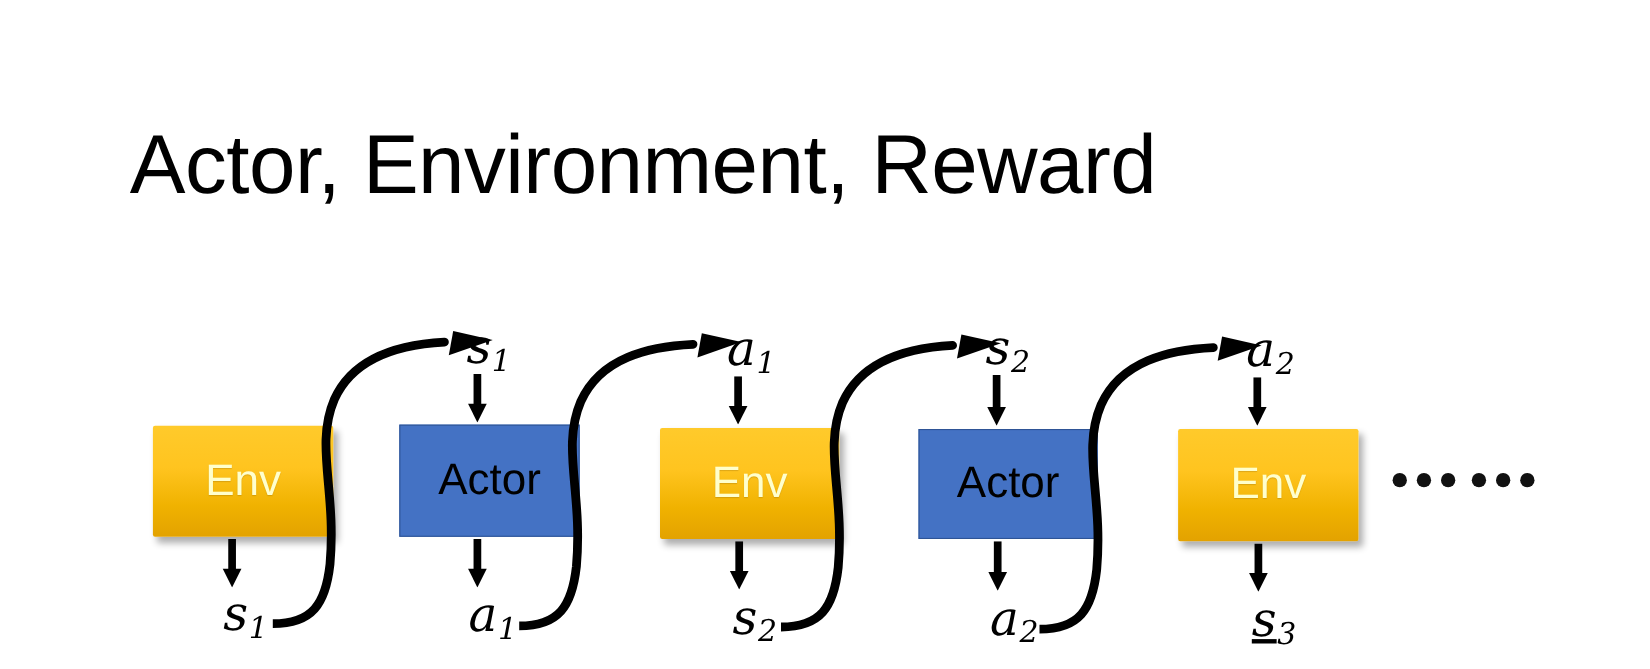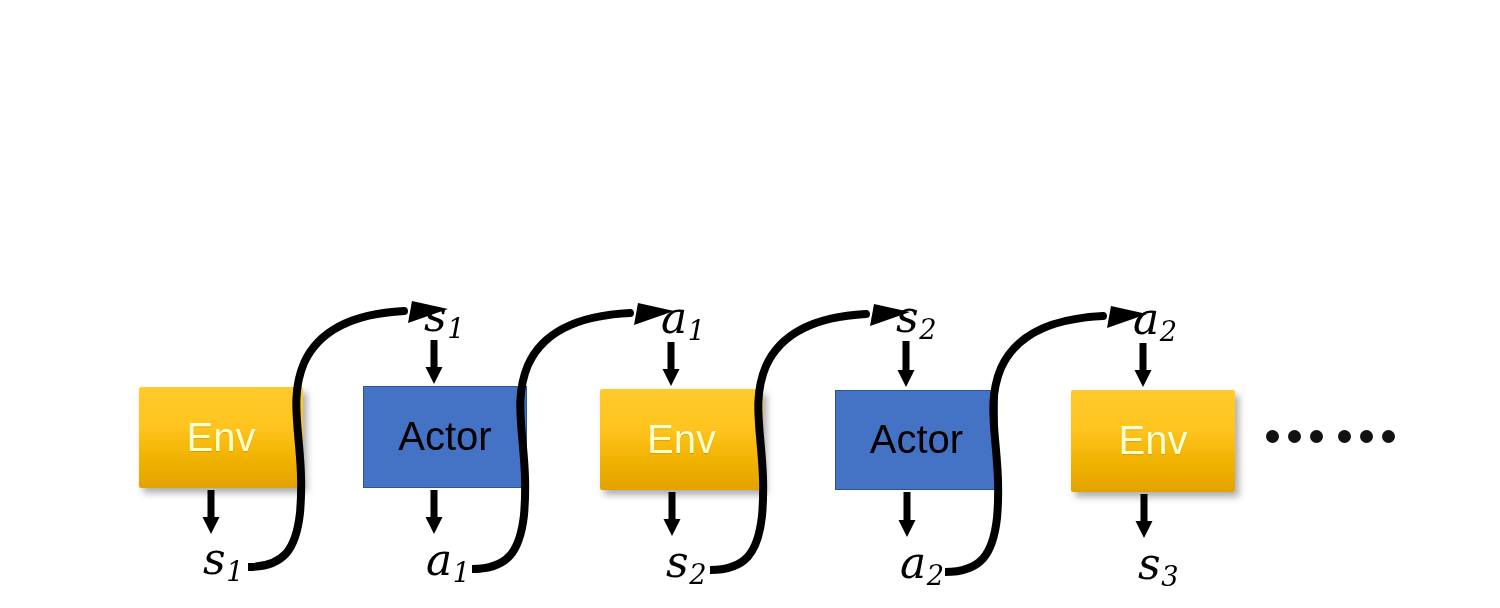--- a/index.html
+++ b/index.html
@@ -105,20 +105,21 @@
     border-radius: 50%;
     background: #111111;
     top: 12px;
   }
 </style>
 </head>
 <body>
 
 <div id="canvas">
 
+  <div id="slide-title">Actor, Environment, Reward</div>
 
   <div id="blocks-layer">
       <div class="block block-env" style="left: 139px; top: 387px; width: 164px; height: 101px;">
         <span class="block-label">Env</span>
       </div>
       <div class="block block-actor" style="left: 363px; top: 386px; width: 164px; height: 102px;">
         <span class="block-label">Actor</span>
       </div>
       <div class="block block-env" style="left: 600px; top: 389px; width: 163px; height: 101px;">
         <span class="block-label">Env</span>
@@ -188,21 +189,21 @@
     </div>
   <div id="labels-layer">
       <div class="var-label" style="left: 424px; top: 294px;">s<sub>1</sub></div>
       <div class="var-label" style="left: 661px; top: 296px;">a<sub>1</sub></div>
       <div class="var-label" style="left: 896px; top: 295px;">s<sub>2</sub></div>
       <div class="var-label" style="left: 1133px; top: 297px;">a<sub>2</sub></div>
       <div class="var-label" style="left: 203px; top: 537px;">s<sub>1</sub></div>
       <div class="var-label" style="left: 426px; top: 538px;">a<sub>1</sub></div>
       <div class="var-label" style="left: 666px; top: 540px;">s<sub>2</sub></div>
       <div class="var-label" style="left: 900px; top: 541px;">a<sub>2</sub></div>
-      <div class="var-label" style="left: 1138px; top: 542px;">s<sub>3</sub></div>
+      <div class="var-label" style="left: 1138px; top: 542px; text-decoration: underline;">s<sub>3</sub></div>
     </div>
 
   <div id="ellipsis">
       <span class="dot" style="left: 0px;"></span>
       <span class="dot" style="left: 22px;"></span>
       <span class="dot" style="left: 44px;"></span>
       <span class="dot" style="left: 72px;"></span>
       <span class="dot" style="left: 94px;"></span>
       <span class="dot" style="left: 116px;"></span>
     </div>

